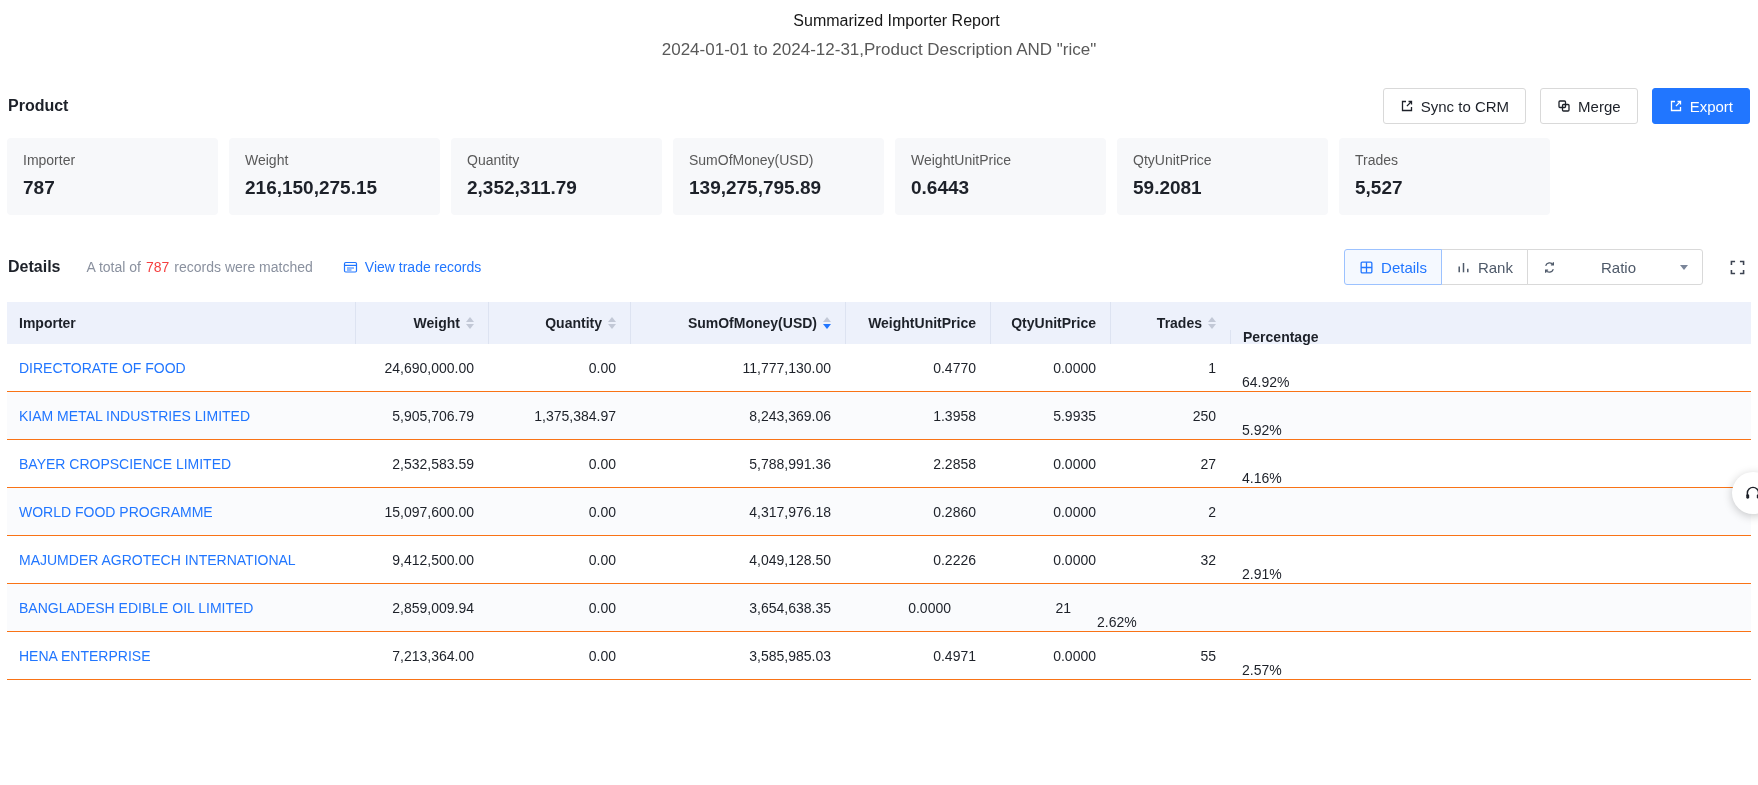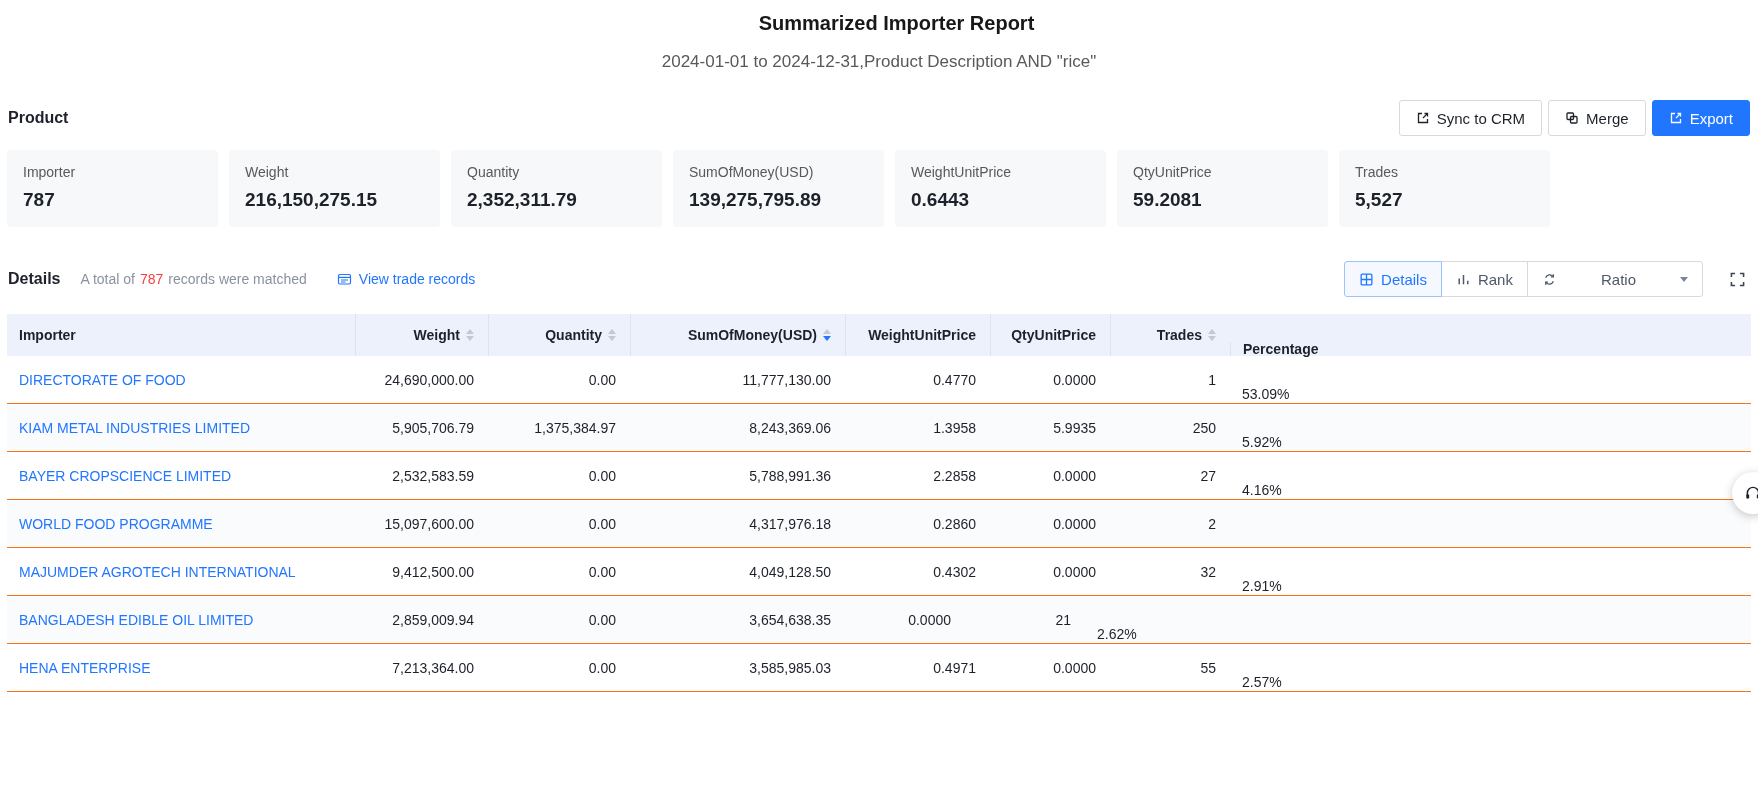--- a/index.html
+++ b/index.html
@@ -10,45 +10,45 @@
     color: #1d2129;
     overflow: hidden;
     position: relative;
     --accent: #2176ff;
     --red: #f53f3f;
     --thead-bg: #edf1fb;
   }
   svg { display: block; }
 
   
-  .page-title { text-align: center; padding-top: 12px; font-size: 20px; font-weight: 700; color: #181818; padding-left: 35px; }
-  .page-subtitle { text-align: center; margin-top: 17px; font-size: 17px; color: #595959; }
+  .page-title { text-align: center; padding-top: 12px; font-size: 16px; font-weight: 400; color: #181818; padding-left: 35px; }
+  .page-subtitle { text-align: center; margin-top: 10px; font-size: 17px; color: #595959; }
 
   
   .overview-bar { display: flex; align-items: center; justify-content: space-between; margin: 28px 8px 0 8px; }
   .section-title { font-size: 16px; font-weight: 700; color: #1d2129; }
-  .btn-group { display: flex; gap: 6px; }
+  .btn-group { display: flex; gap: 14px; }
   .btn {
     display: inline-flex; align-items: center; gap: 7px;
     height: 36px; padding: 0 16px;
     background: #fff; border: 1px solid #d9d9d9; border-radius: 3px;
     font-family: "Liberation Sans", sans-serif;
     font-size: 15px; color: #1d2129; cursor: pointer; white-space: nowrap;
   }
   .btn-primary { background: var(--accent); border-color: var(--accent); color: #fff; }
 
   
   .stats-row { display: flex; gap: 11px; margin: 14px 0 0 7px; }
   .stat-card { width: 211px; background: #f7f8fa; border-radius: 4px; padding: 14px 16px 16px 16px; }
   .stat-label { font-size: 14px; color: #595959; }
   .stat-value { margin-top: 9px; font-size: 19px; font-weight: 700; color: #1d2129; }
 
   
   .details-bar { display: flex; align-items: center; margin: 34px 8px 0 8px; }
-  .details-meta { display: flex; align-items: baseline; margin-left: 20px; font-size: 14px; color: #8a919f; }
+  .details-meta { display: flex; align-items: baseline; margin-left: 26px; font-size: 14px; color: #8a919f; }
   .matched-count { color: var(--red); margin: 0 5px; font-weight: 400; }
   .view-link { display: inline-flex; align-items: center; gap: 7px; margin-left: 30px; font-size: 14px; color: var(--accent); text-decoration: none; cursor: pointer; }
   .right-tools { margin-left: auto; display: flex; align-items: center; }
   .seg { display: flex; }
   .toggle-btn {
     display: inline-flex; align-items: center; gap: 7px;
     height: 36px; padding: 0 14px; margin-left: -1px;
     background: #fff; border: 1px solid #d9d9d9;
     font-family: "Liberation Sans", sans-serif;
     font-size: 15px; color: #4e5969; cursor: pointer; white-space: nowrap;
@@ -278,21 +278,21 @@
   <div class="tr">
     <div class="td col-0 align-left">
       <a class="importer-link">DIRECTORATE OF FOOD</a>
     </div>
     <div class="td col-1 align-right">24,690,000.00</div>
     <div class="td col-2 align-right">0.00</div>
     <div class="td col-3 align-right">11,777,130.00</div>
     <div class="td col-4 align-right">0.4770</div>
     <div class="td col-5 align-right">0.0000</div>
     <div class="td col-6 align-right">1</div>
-    <div class="td col-7 align-left">53.09%</div>
+    <div class="td col-7 align-left">64.92%</div>
   </div>
 
   <div class="tr">
     <div class="td col-0 align-left">
       <a class="importer-link">KIAM METAL INDUSTRIES LIMITED</a>
     </div>
     <div class="td col-1 align-right">5,905,706.79</div>
     <div class="td col-2 align-right">1,375,384.97</div>
     <div class="td col-3 align-right">8,243,369.06</div>
     <div class="td col-4 align-right">1.3958</div>
@@ -326,21 +326,21 @@
     <div class="td col-6 align-right">2</div>
   </div>
 
   <div class="tr">
     <div class="td col-0 align-left">
       <a class="importer-link">MAJUMDER AGROTECH INTERNATIONAL</a>
     </div>
     <div class="td col-1 align-right">9,412,500.00</div>
     <div class="td col-2 align-right">0.00</div>
     <div class="td col-3 align-right">4,049,128.50</div>
-    <div class="td col-4 align-right">0.4302</div>
+    <div class="td col-4 align-right">0.2226</div>
     <div class="td col-5 align-right">0.0000</div>
     <div class="td col-6 align-right">32</div>
     <div class="td col-7 align-left">2.91%</div>
   </div>
 
   <div class="tr">
     <div class="td col-0 align-left">
       <a class="importer-link">BANGLADESH EDIBLE OIL LIMITED</a>
     </div>
     <div class="td col-1 align-right">2,859,009.94</div>

